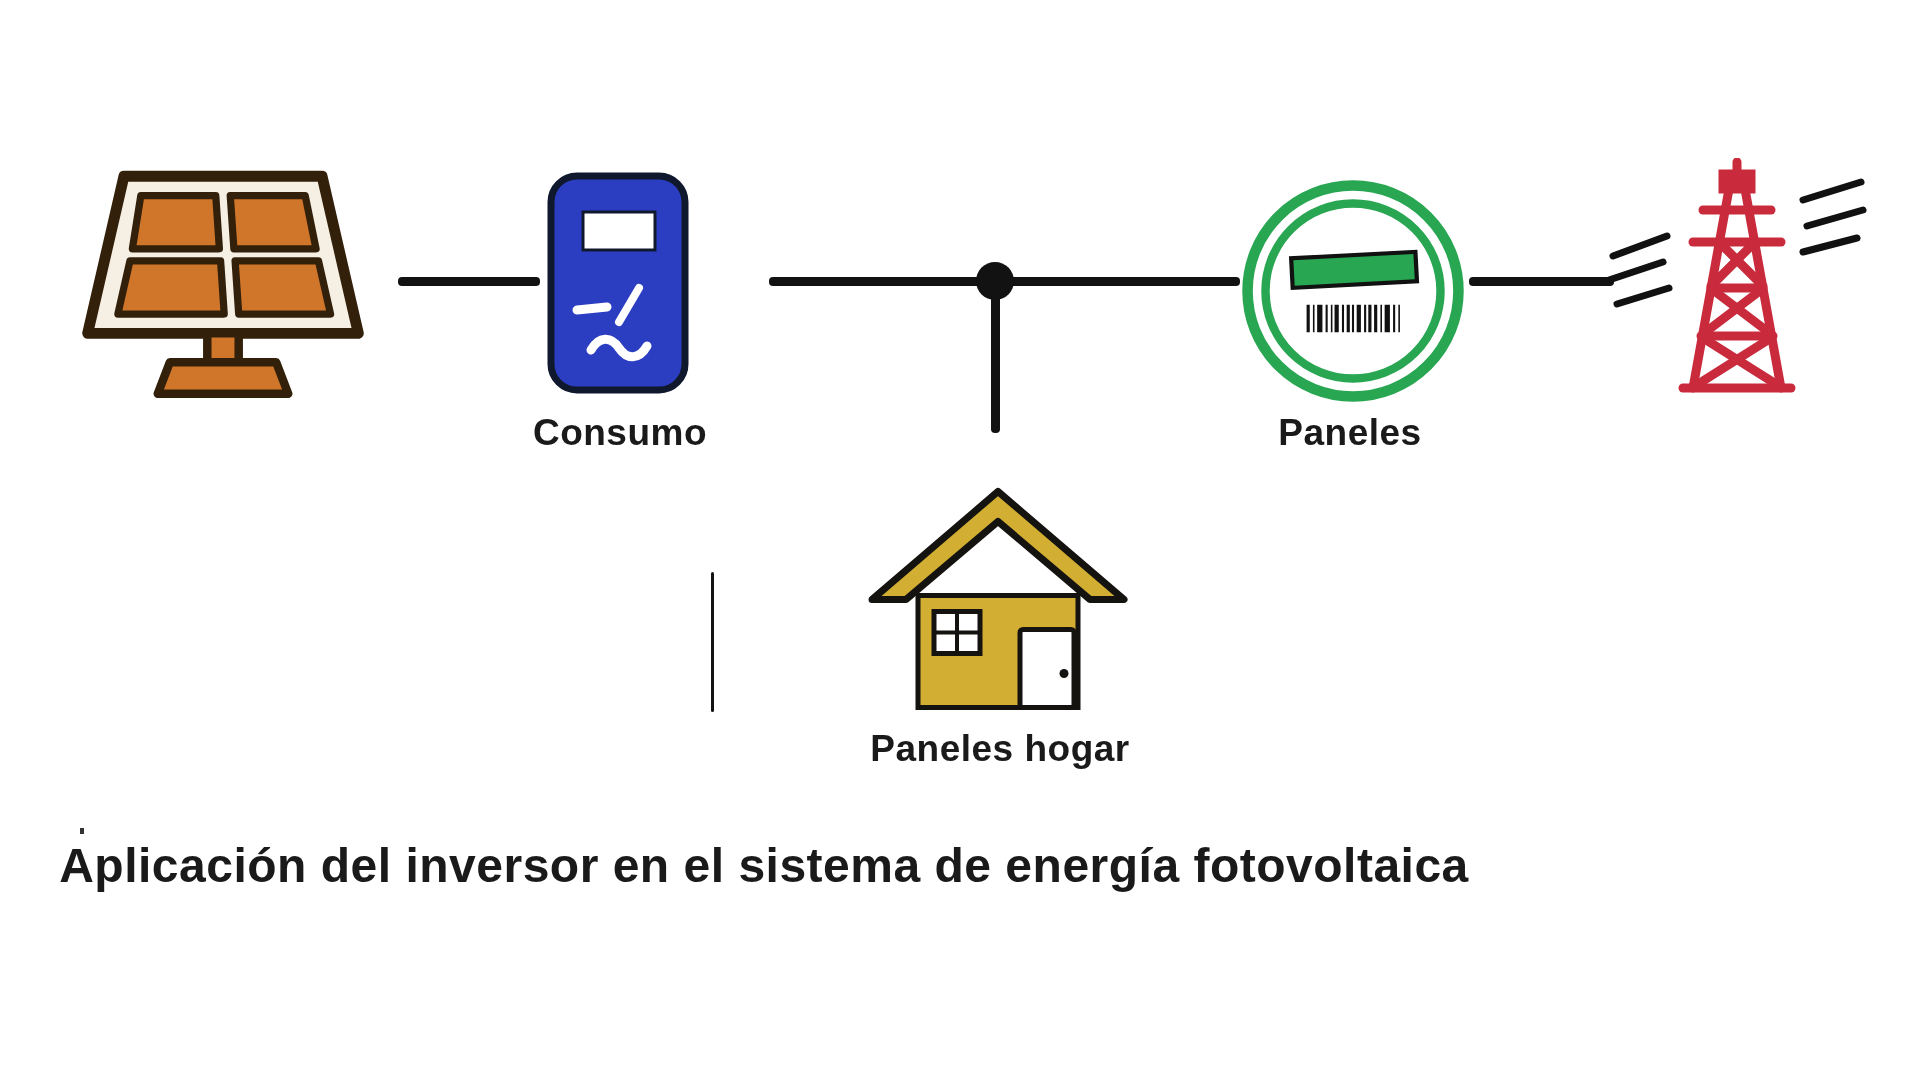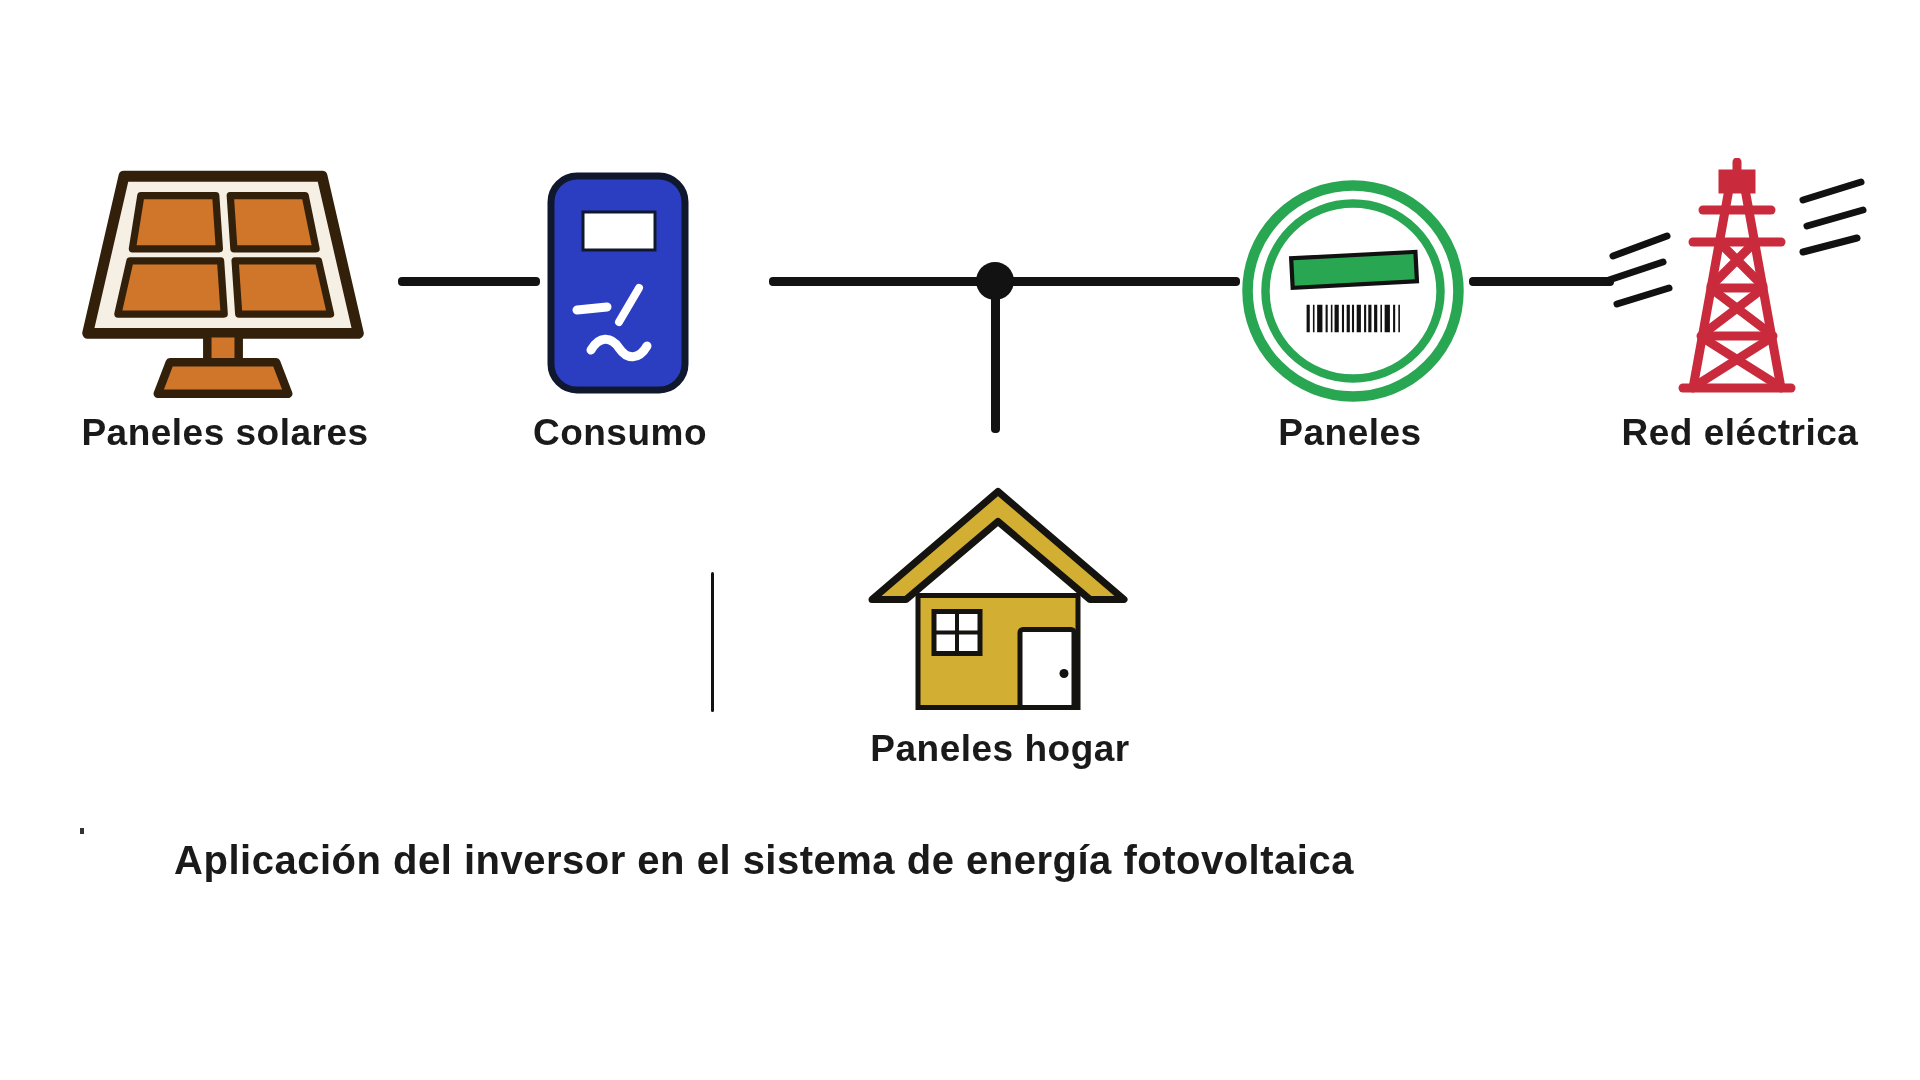--- a/index.html
+++ b/index.html
@@ -39,21 +39,21 @@
     border-radius: 50%;
     background: var(--line-black, #121212);
   }
   .diagram-title {
     position: absolute;
     left: 0;
     top: 838px;
     width: 1528px;
     text-align: center;
     font-weight: 700;
-    font-size: 40px;
+    font-size: 48px;
     letter-spacing: 0.5px;
     color: var(--text-black, #1a1a1a);
     white-space: nowrap;
   }
   svg { display: block; }
 </style>
 </head>
 <body>
 
 <div class="canvas">
@@ -65,21 +65,20 @@
 
       <path d="M52,26 L114,26 L117,70 L45,70 Z" fill="var(--panel-orange)" stroke="var(--panel-outline)" stroke-width="6" stroke-linejoin="round"></path>
       <path d="M126,26 L188,26 L197,70 L129,70 Z" fill="var(--panel-orange)" stroke="var(--panel-outline)" stroke-width="6" stroke-linejoin="round"></path>
       <path d="M43,80 L118,80 L121,124 L33,124 Z" fill="var(--panel-orange)" stroke="var(--panel-outline)" stroke-width="6" stroke-linejoin="round"></path>
       <path d="M130,80 L199,80 L209,124 L133,124 Z" fill="var(--panel-orange)" stroke="var(--panel-outline)" stroke-width="6" stroke-linejoin="round"></path>
 
       <rect x="107" y="140" width="26" height="24" fill="var(--panel-orange)" stroke="var(--panel-outline)" stroke-width="7" stroke-linejoin="round"></rect>
       <path d="M76,164 L164,164 L174,190 L66,190 Z" fill="var(--panel-orange)" stroke="var(--panel-outline)" stroke-width="7" stroke-linejoin="round"></path>
     </svg>
   </div>
-  <div class="node-label" style="left:40px; top:412px; width:370px;">Paneles solares</div>
 
   <div class="abs" style="left:543px; top:168px; width:150px; height:230px;">
     <svg width="150" height="230" viewBox="0 0 150 230">
       <rect x="8" y="8" width="134" height="214" rx="26" fill="var(--inverter-blue)" stroke="var(--inverter-outline)" stroke-width="7"></rect>
       <rect x="40" y="44" width="72" height="38" fill="#ffffff" stroke="#10182e" stroke-width="3"></rect>
       <line x1="34" y1="142" x2="64" y2="139" stroke="#ffffff" stroke-width="9" stroke-linecap="round"></line>
       <line x1="76" y1="154" x2="96" y2="120" stroke="#ffffff" stroke-width="8" stroke-linecap="round"></line>
       <path d="M48,182 C56,168 68,168 76,180 C84,192 96,192 104,178" fill="none" stroke="#ffffff" stroke-width="9" stroke-linecap="round"></path>
     </svg>
   </div>
@@ -150,17 +149,16 @@
         <line x1="96" y1="178" x2="168" y2="178"></line>
         <line x1="116" y1="86" x2="158" y2="128"></line>
         <line x1="148" y1="86" x2="106" y2="128"></line>
         <line x1="108" y1="132" x2="166" y2="176"></line>
         <line x1="156" y1="132" x2="98" y2="176"></line>
         <line x1="98" y1="180" x2="174" y2="228"></line>
         <line x1="166" y1="180" x2="90" y2="228"></line>
       </g>
     </svg>
   </div>
-  <div class="node-label" style="left:1580px; top:412px; width:320px;">Red eléctrica</div>
 
   <div class="diagram-title">Aplicación del inversor en el sistema de energía fotovoltaica</div>
 
 </div>
 
 </body></html>

